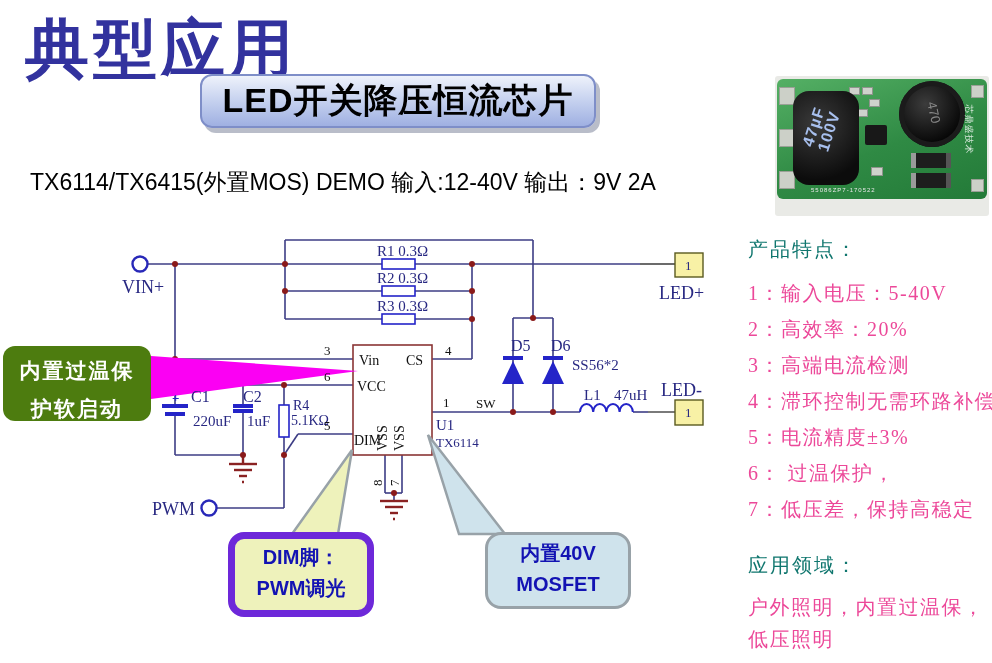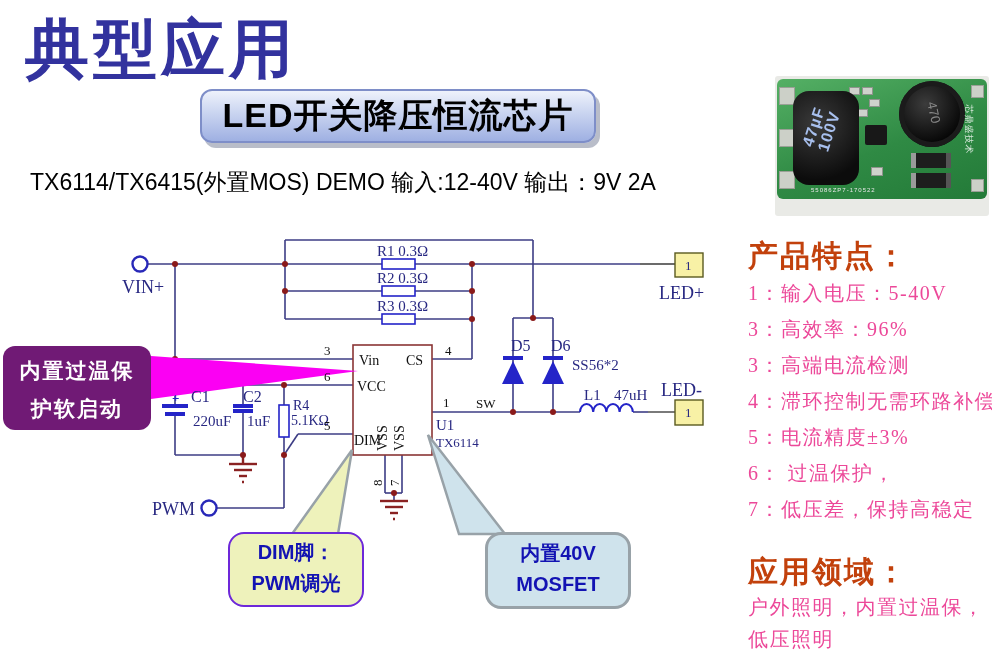--- a/index.html
+++ b/index.html
@@ -6,43 +6,43 @@
   body{
     width:992px;height:663px;position:relative;overflow:hidden;background:#ffffff;
     font-family:"Liberation Sans",sans-serif;
   }
   .abs{position:absolute;}
   
   .page-title{
     left:25px;top:6px;font-size:64px;font-weight:bold;color:#32329e;letter-spacing:4px;
   }
   .badge{
-    left:200px;top:89px;width:392px;height:50px;border-radius:12px;
+    left:200px;top:74px;width:392px;height:50px;border-radius:12px;
     background:linear-gradient(180deg,#eef2fb 0%,#c9d4f0 45%,#9fb0e2 100%);
     border:2px solid #7e8ec8;box-shadow:4px 5px 0 #b9bdc9;
     display:flex;align-items:center;justify-content:center;
     font-size:34px;font-weight:900;color:#000;letter-spacing:1px;
   }
   .subtitle{left:30px;top:167px;font-size:23px;color:#000;}
 
   
-  .rp-head{font-size:30px;font-weight:bold;color:#c2410c;letter-spacing:2px;}
+  .rp-head{font-size:20px;font-weight:normal;color:#0f766e;letter-spacing:2px;}
   .feat,.appline{
     font-family:"Liberation Serif","DejaVu Serif",serif;
     font-size:20px;color:#ec4899;letter-spacing:1.5px;white-space:nowrap;
   }
 
   
   .co{border-radius:16px;text-align:center;font-weight:800;}
   .co-magenta{
-    left:3px;top:346px;width:148px;height:84px;background:#701a75;border-radius:12px;
+    left:3px;top:346px;width:148px;height:75px;background:#4d7c0f;border-radius:12px;
     color:#fff;font-size:21px;line-height:38px;padding-top:6px;letter-spacing:2px;box-sizing:border-box;
   }
   .co-yellow{
-    left:228px;top:532px;width:132px;height:68px;background:#eef2bb;border:2px solid #6d28d9;
+    left:228px;top:532px;width:132px;height:68px;background:#eef2bb;border:7px solid #6d28d9;
     color:#1313b3;font-size:20px;line-height:31px;padding-top:3px;
   }
   .co-blue{
     left:437px;top:532px;width:140px;height:68px;background:#cfe3ec;border:3px solid #98a2a8;
     color:#1313b3;font-size:20px;line-height:31px;padding-top:3px;margin-left:48px;
   }
 
   
   text{font-family:"Liberation Serif","DejaVu Serif",serif;}
   .lbl{fill:#282882;font-size:15px;}
@@ -106,21 +106,21 @@
     <div class="sot"></div>
     <div class="dio" style="left:134px;top:74px;"></div>
     <div class="dio" style="left:134px;top:94px;"></div>
     <div class="code">55086ZP7-170522</div>
     <div class="wm">芯鼎盛技术</div>
   </div>
 </div>
 
 <div class="abs rp-head" style="left:748px;top:236px;">产品特点：</div>
 <div class="abs feat" style="left:748px;top:280px;">1：输入电压：5-40V</div>
-<div class="abs feat" style="left:748px;top:316px;">3：高效率：96%</div>
+<div class="abs feat" style="left:748px;top:316px;">2：高效率：20%</div>
 <div class="abs feat" style="left:748px;top:352px;">3：高端电流检测</div>
 <div class="abs feat" style="left:748px;top:388px;">4：滞环控制无需环路补偿</div>
 <div class="abs feat" style="left:748px;top:424px;">5：电流精度±3%</div>
 <div class="abs feat" style="left:748px;top:460px;">6： 过温保护，</div>
 <div class="abs feat" style="left:748px;top:496px;">7：低压差，保持高稳定</div>
 <div class="abs rp-head" style="left:748px;top:552px;">应用领域：</div>
 <div class="abs appline" style="left:748px;top:594px;">户外照明，内置过温保，</div>
 <div class="abs appline" style="left:748px;top:626px;">低压照明</div>
 
 <svg class="abs" style="left:0;top:0;" width="992" height="663" viewBox="0 0 992 663">

